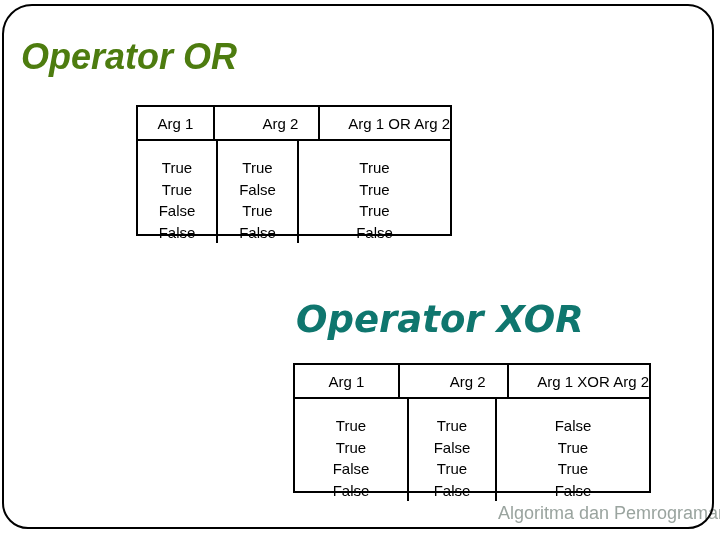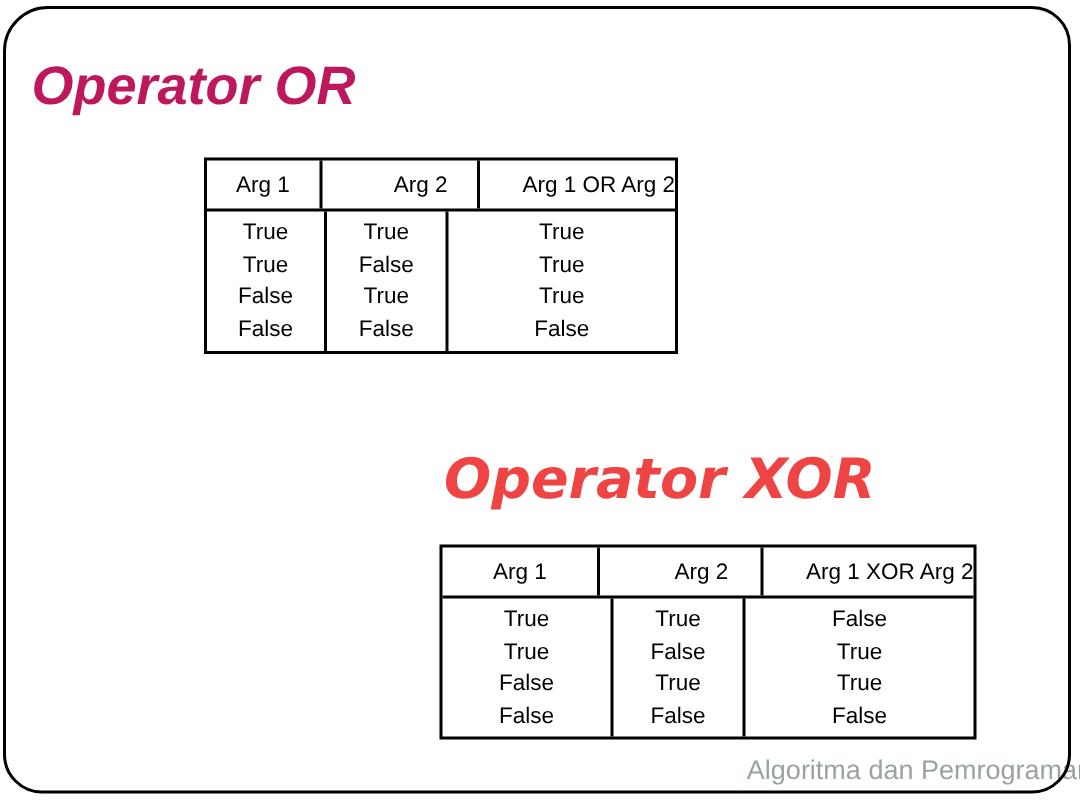--- a/index.html
+++ b/index.html
@@ -22,32 +22,32 @@
     pointer-events:none;
     z-index:10;
   }
   
   .slide-title {
     position:absolute;
     left:21px; top:36px;
     font-size:36px;
     font-weight:bold;
     font-style:italic;
-    color:#be185d;
+    color:#4d7c0f;
     white-space:nowrap;
   }
   
   .section-title {
     position:absolute;
     left:296px; top:298px;
     font-family:"DejaVu Sans", sans-serif;
     font-size:37px;
     font-weight:bold;
     font-style:italic;
-    color:#ef4444;
+    color:#0f766e;
     white-space:nowrap;
     letter-spacing:0px;
   }
   
   .ttable {
     position:absolute;
     box-sizing:border-box;
     border:2px solid #000;
     display:flex;
     flex-direction:column;
@@ -71,21 +71,21 @@
     align-items:center;
     justify-content:center;
     white-space:pre;
   }
   .th.last { border-right:none; flex:1; }
   .th b { font-weight:normal; }
   .tbody { display:flex; flex:1; }
   .tcol {
     box-sizing:border-box;
     border-right:2px solid #000;
-    padding-top:3px;
+    padding-top:16px;
     line-height:21.5px;
   }
   .tcol.last { border-right:none; flex:1; }
   .t-or  .c1 { width:80px; }
   .t-or  .c2 { width:81px; }
   .t-xor .c1 { width:114px; }
   .t-xor .c2 { width:88px; }
   
   .footer {
     position:absolute;

